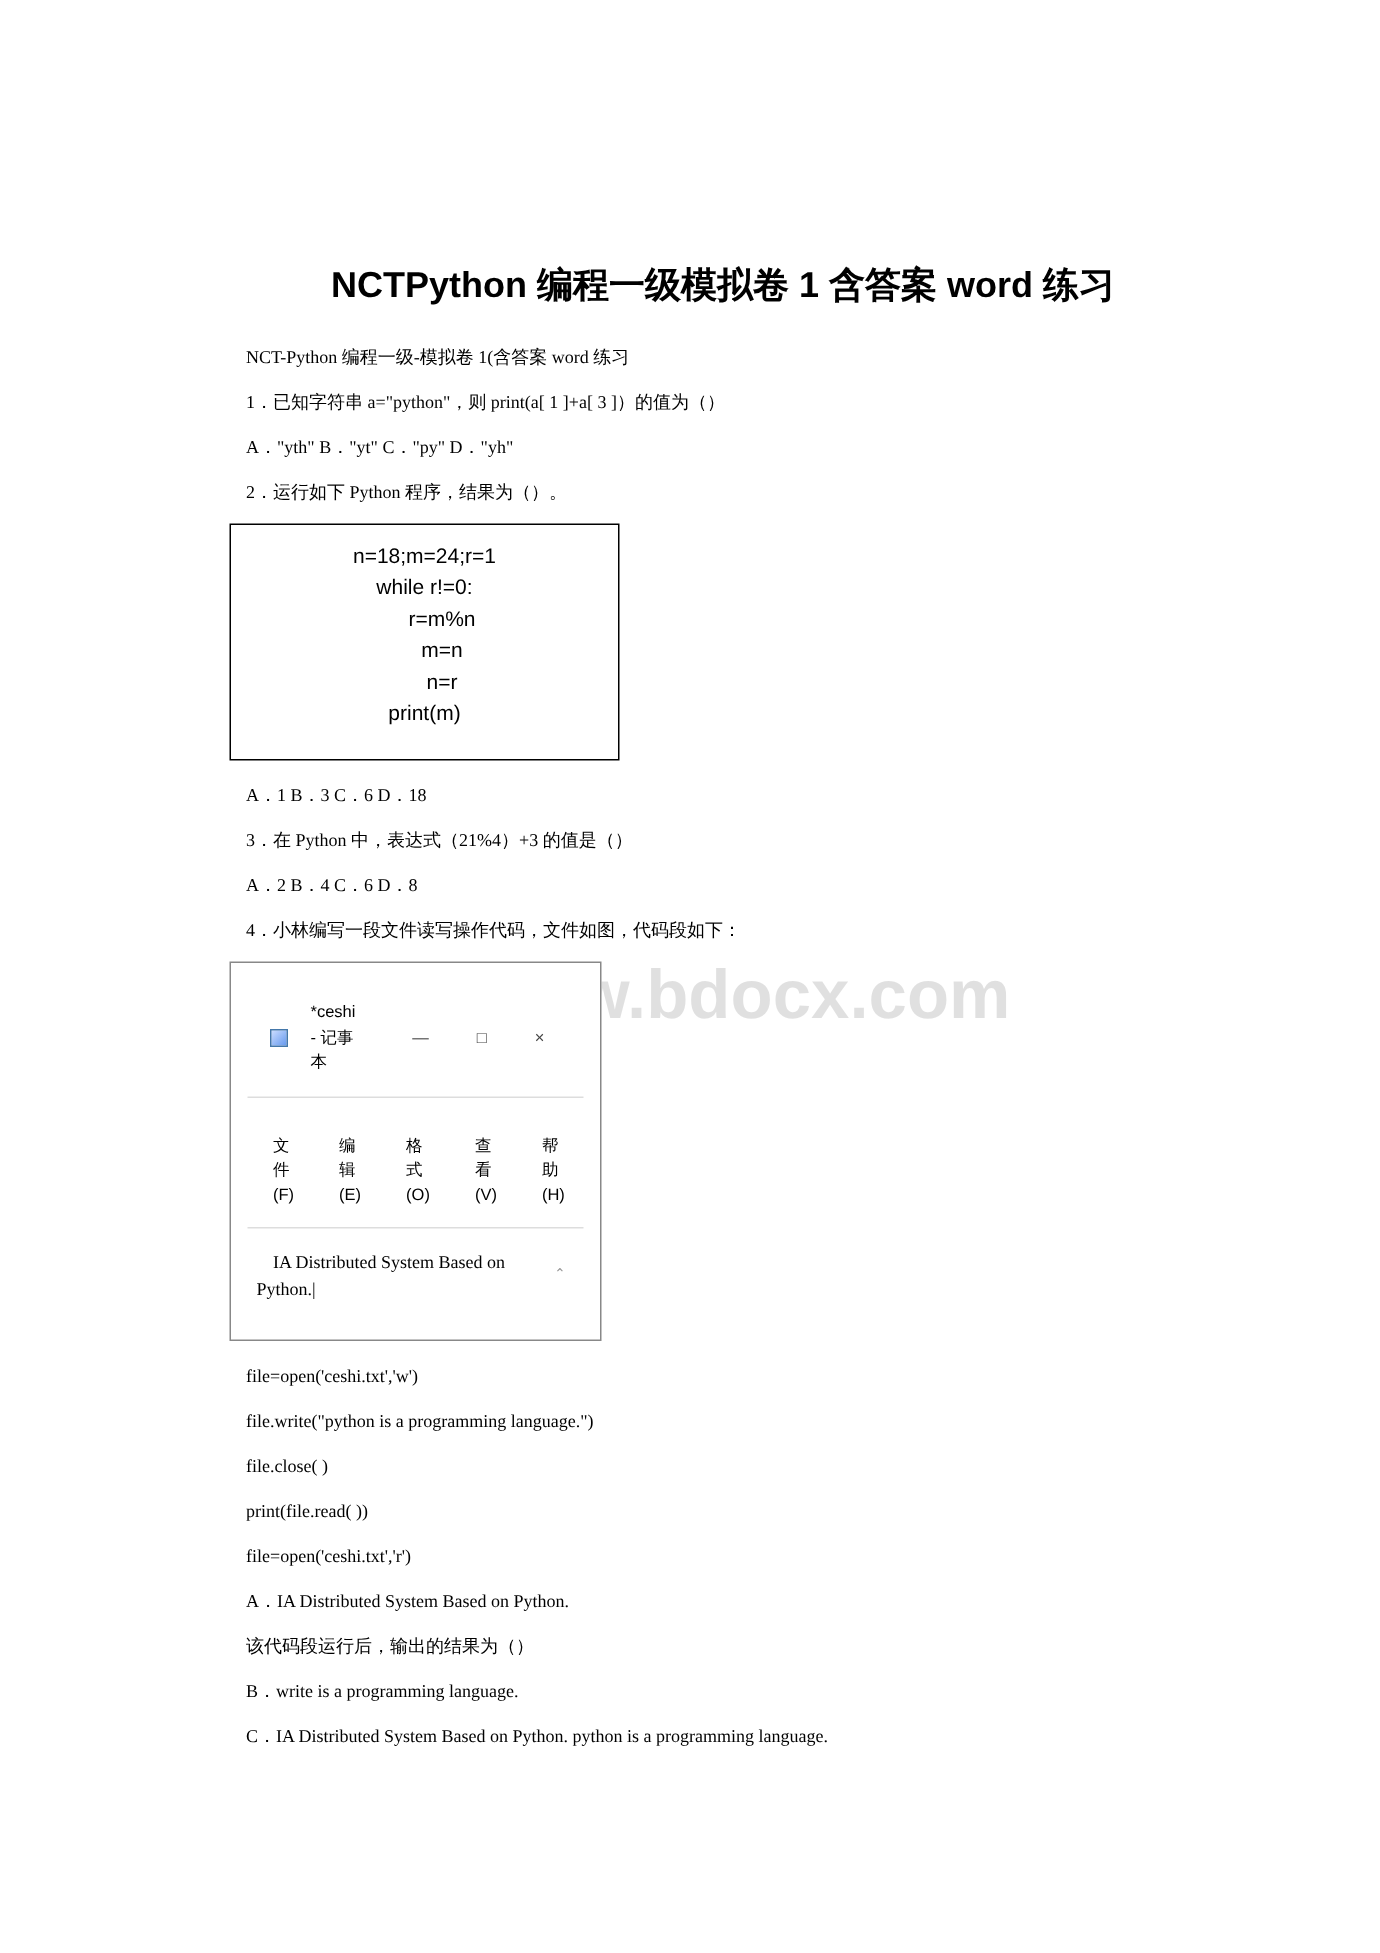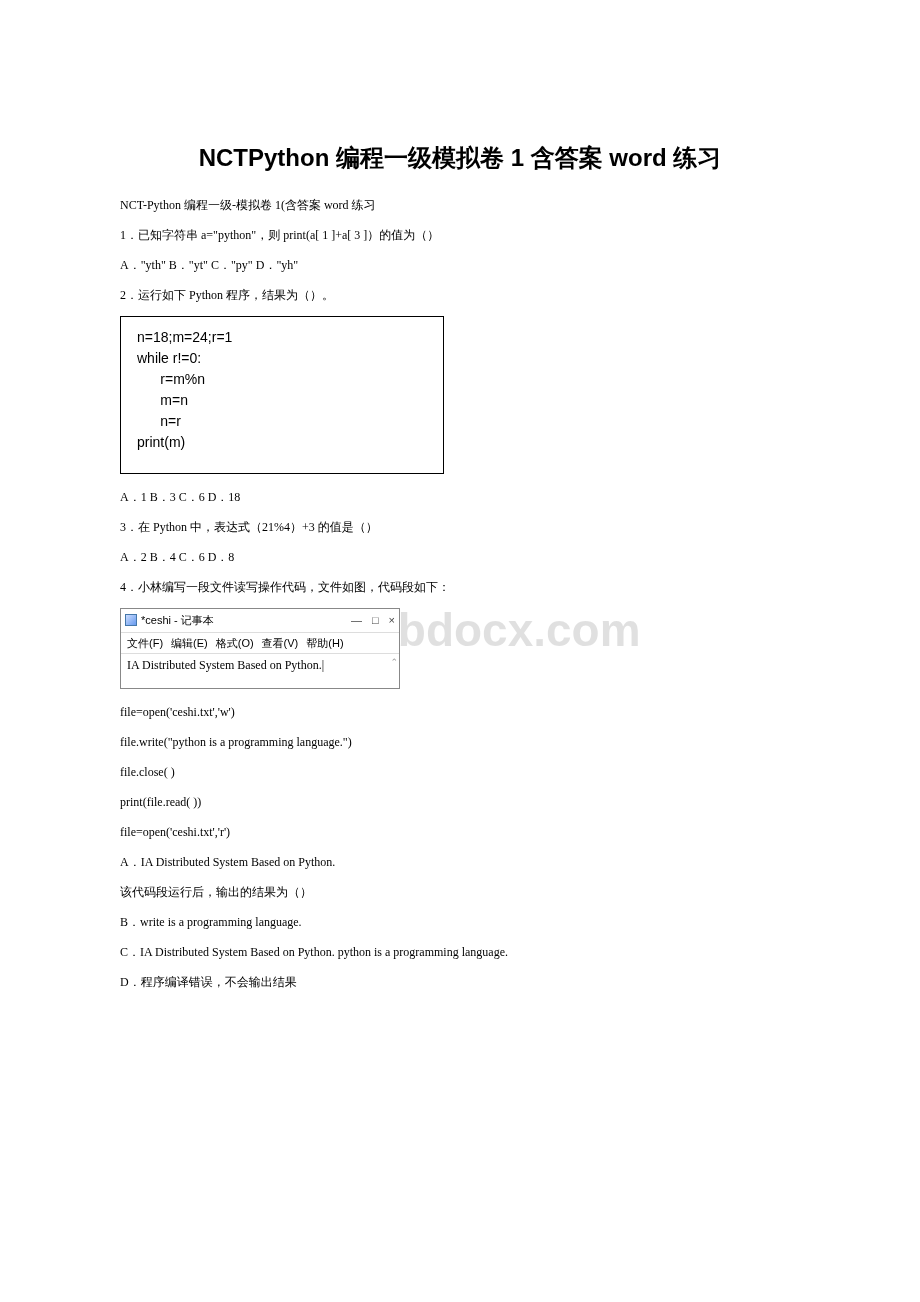--- a/index.html
+++ b/index.html
@@ -1,15 +1,15 @@
 <!DOCTYPE html>
 <html><head>
 <meta charset="utf-8">
 <style>
-  * { margin: 0; padding: 0; box-sizing: border-box; }
+  * { margin: 11px; padding: 0; box-sizing: border-box; }
   body {
     width: 920px;
     height: 1302px;
     background: #fff;
     font-family: "SimSun", "宋体", serif;
     font-size: 16px;
     color: #000;
     position: relative;
     padding: 140px 120px 40px 120px;
     line-height: 1.5;
@@ -22,29 +22,30 @@
     margin-bottom: 20px;
   }
   .para {
     margin-bottom: 12px;
     font-size: 12px;
   }
   .code-box {
     border: 1px solid #000;
     padding: 10px 16px 20px 16px;
     margin: 6px 0 14px 0;
-    width: 324px;
+    width: 260px;
     font-family: Arial, sans-serif;
     font-size: 14px;
     line-height: 1.5;
     white-space: pre;
+    text-align: center;
   }
   .notepad-box {
     border: 1px solid #888;
-    width: 280px;
+    width: 248px;
     margin: 6px 0 14px 0;
     font-family: "Microsoft YaHei", sans-serif;
     font-size: 11px;
     background: #fff;
   }
   .notepad-title {
     display: flex;
     align-items: center;
     padding: 3px 4px;
     border-bottom: 1px solid #ddd;
@@ -149,15 +150,14 @@
 
   <div class="para">file=open('ceshi.txt','w')</div>
   <div class="para">file.write("python is a programming language.")</div>
   <div class="para">file.close( )</div>
   <div class="para">print(file.read( ))</div>
   <div class="para">file=open('ceshi.txt','r')</div>
   <div class="para">A．IA Distributed System Based on Python.</div>
   <div class="para">该代码段运行后，输出的结果为（）</div>
   <div class="para">B．write is a programming language.</div>
   <div class="para">C．IA Distributed System Based on Python. python is a programming language.</div>
-  <div class="para">D．程序编译错误，不会输出结果</div>
 
 </div>
 
 </body></html>

